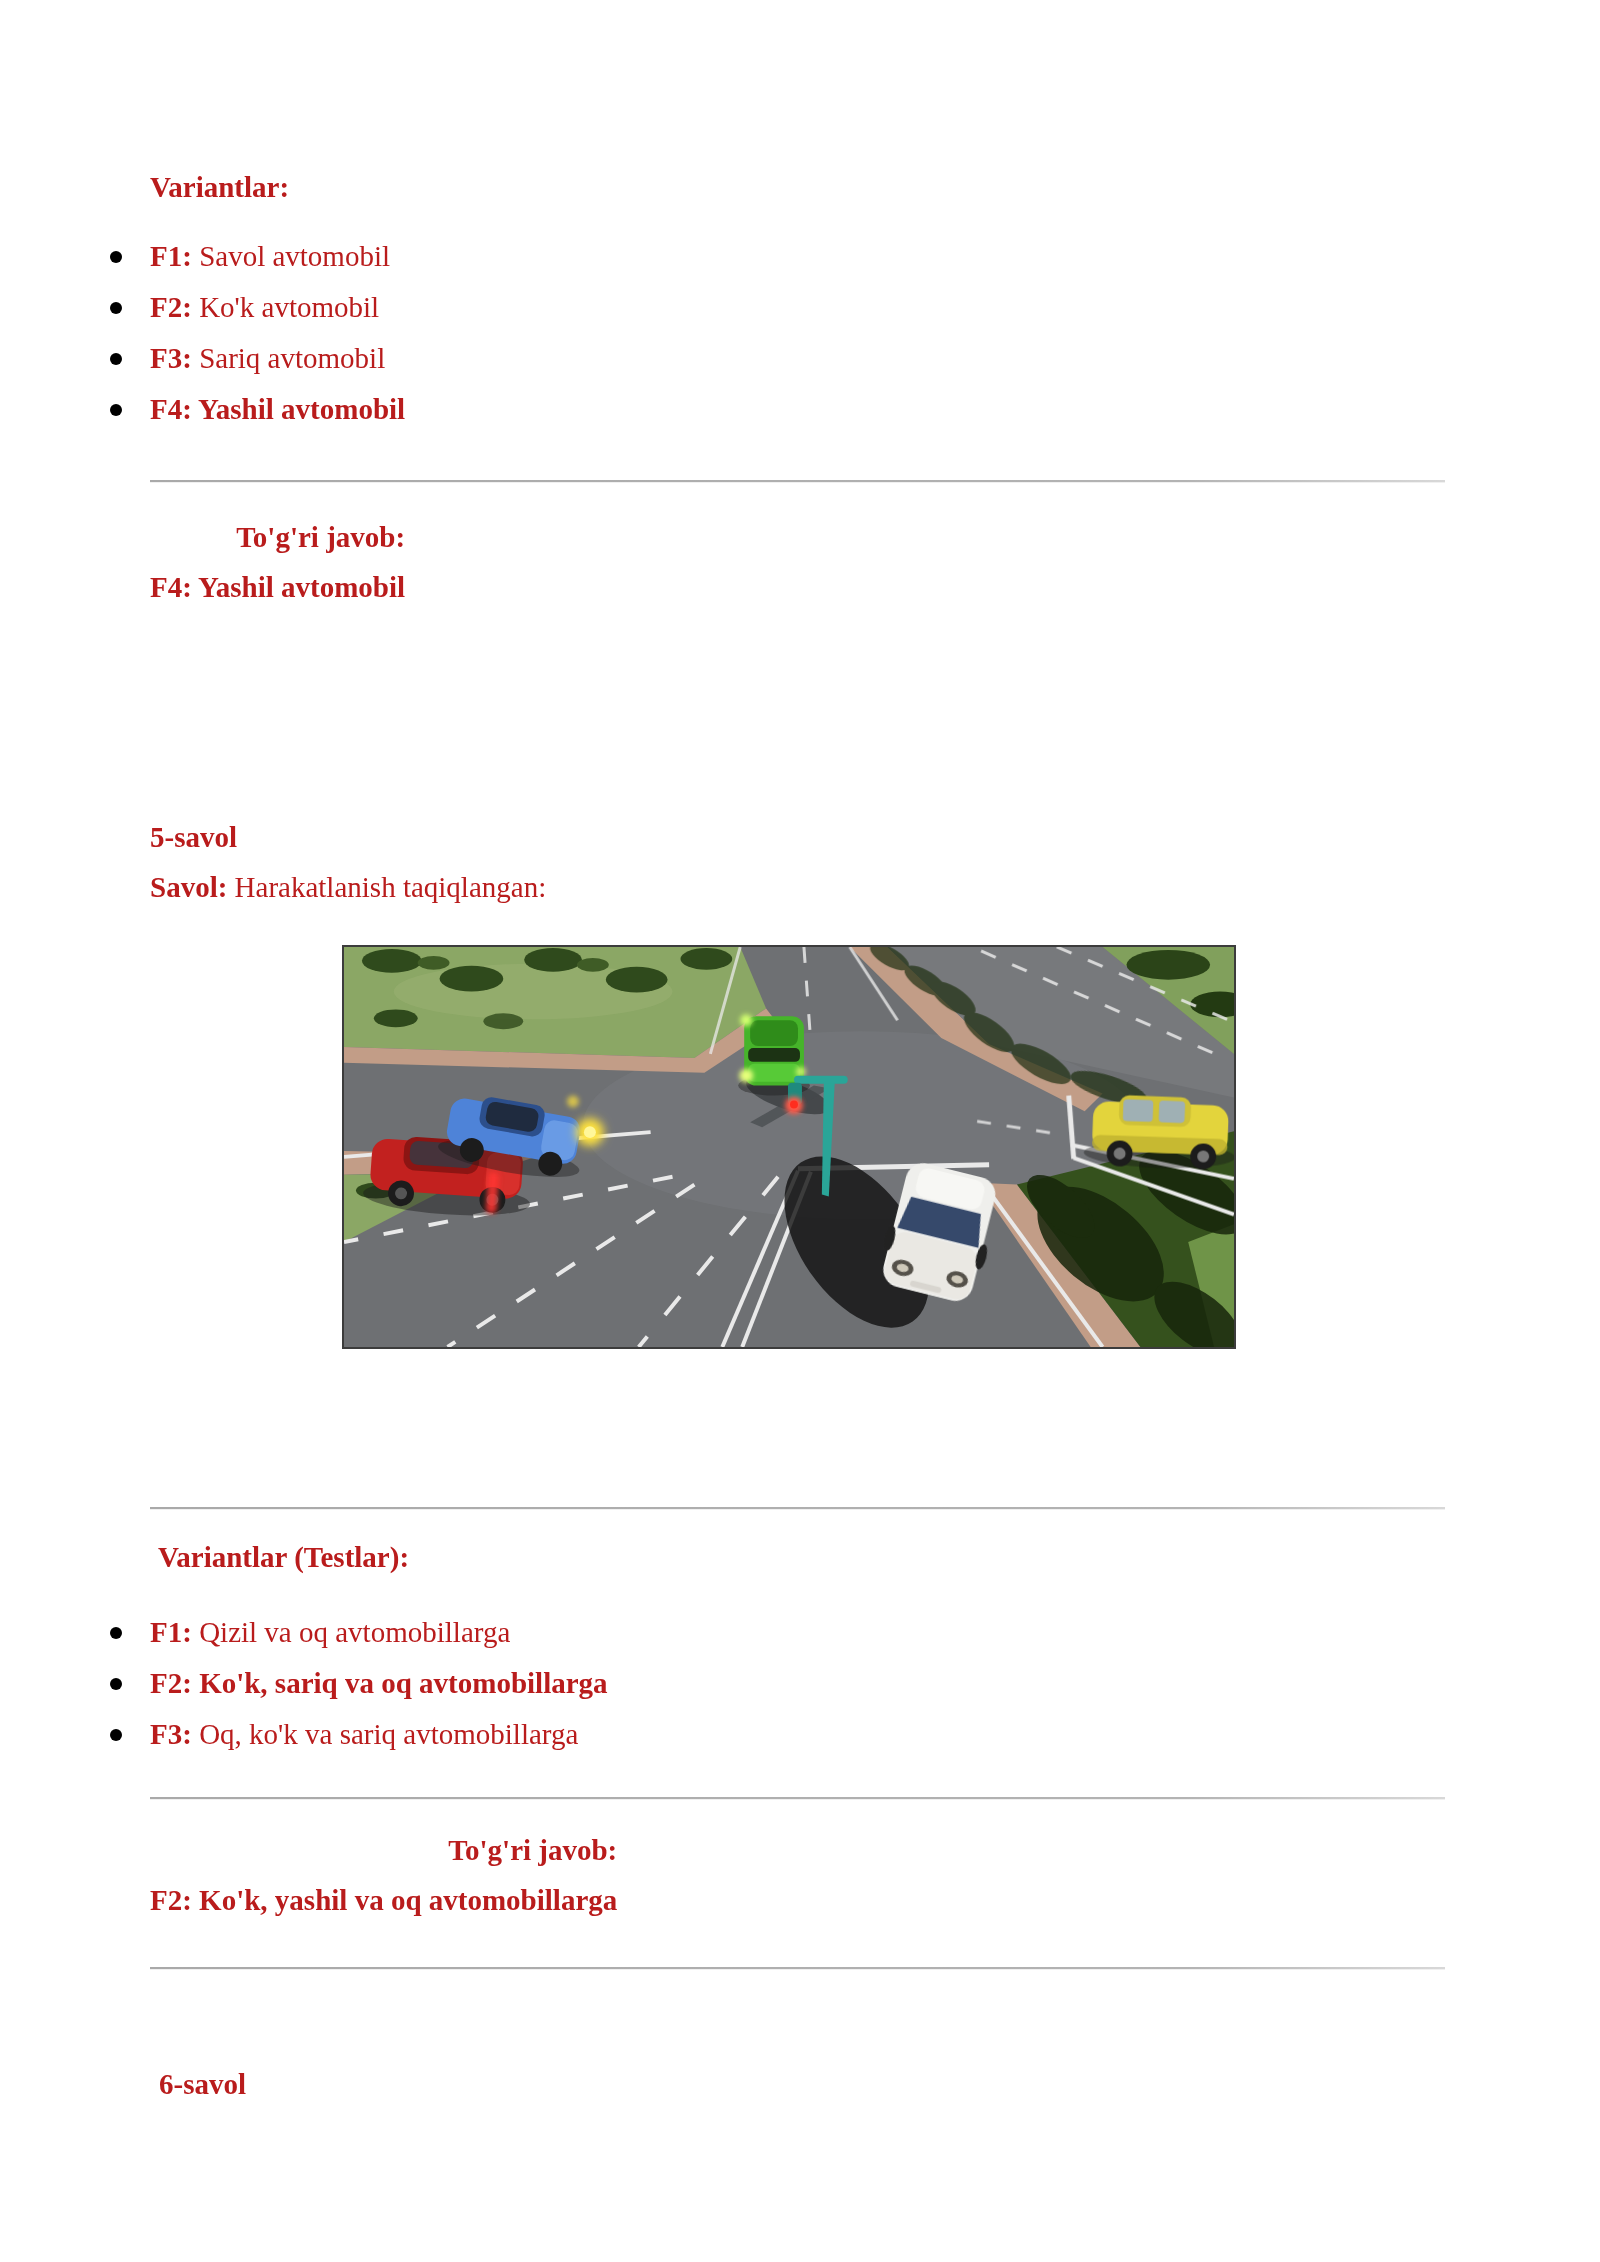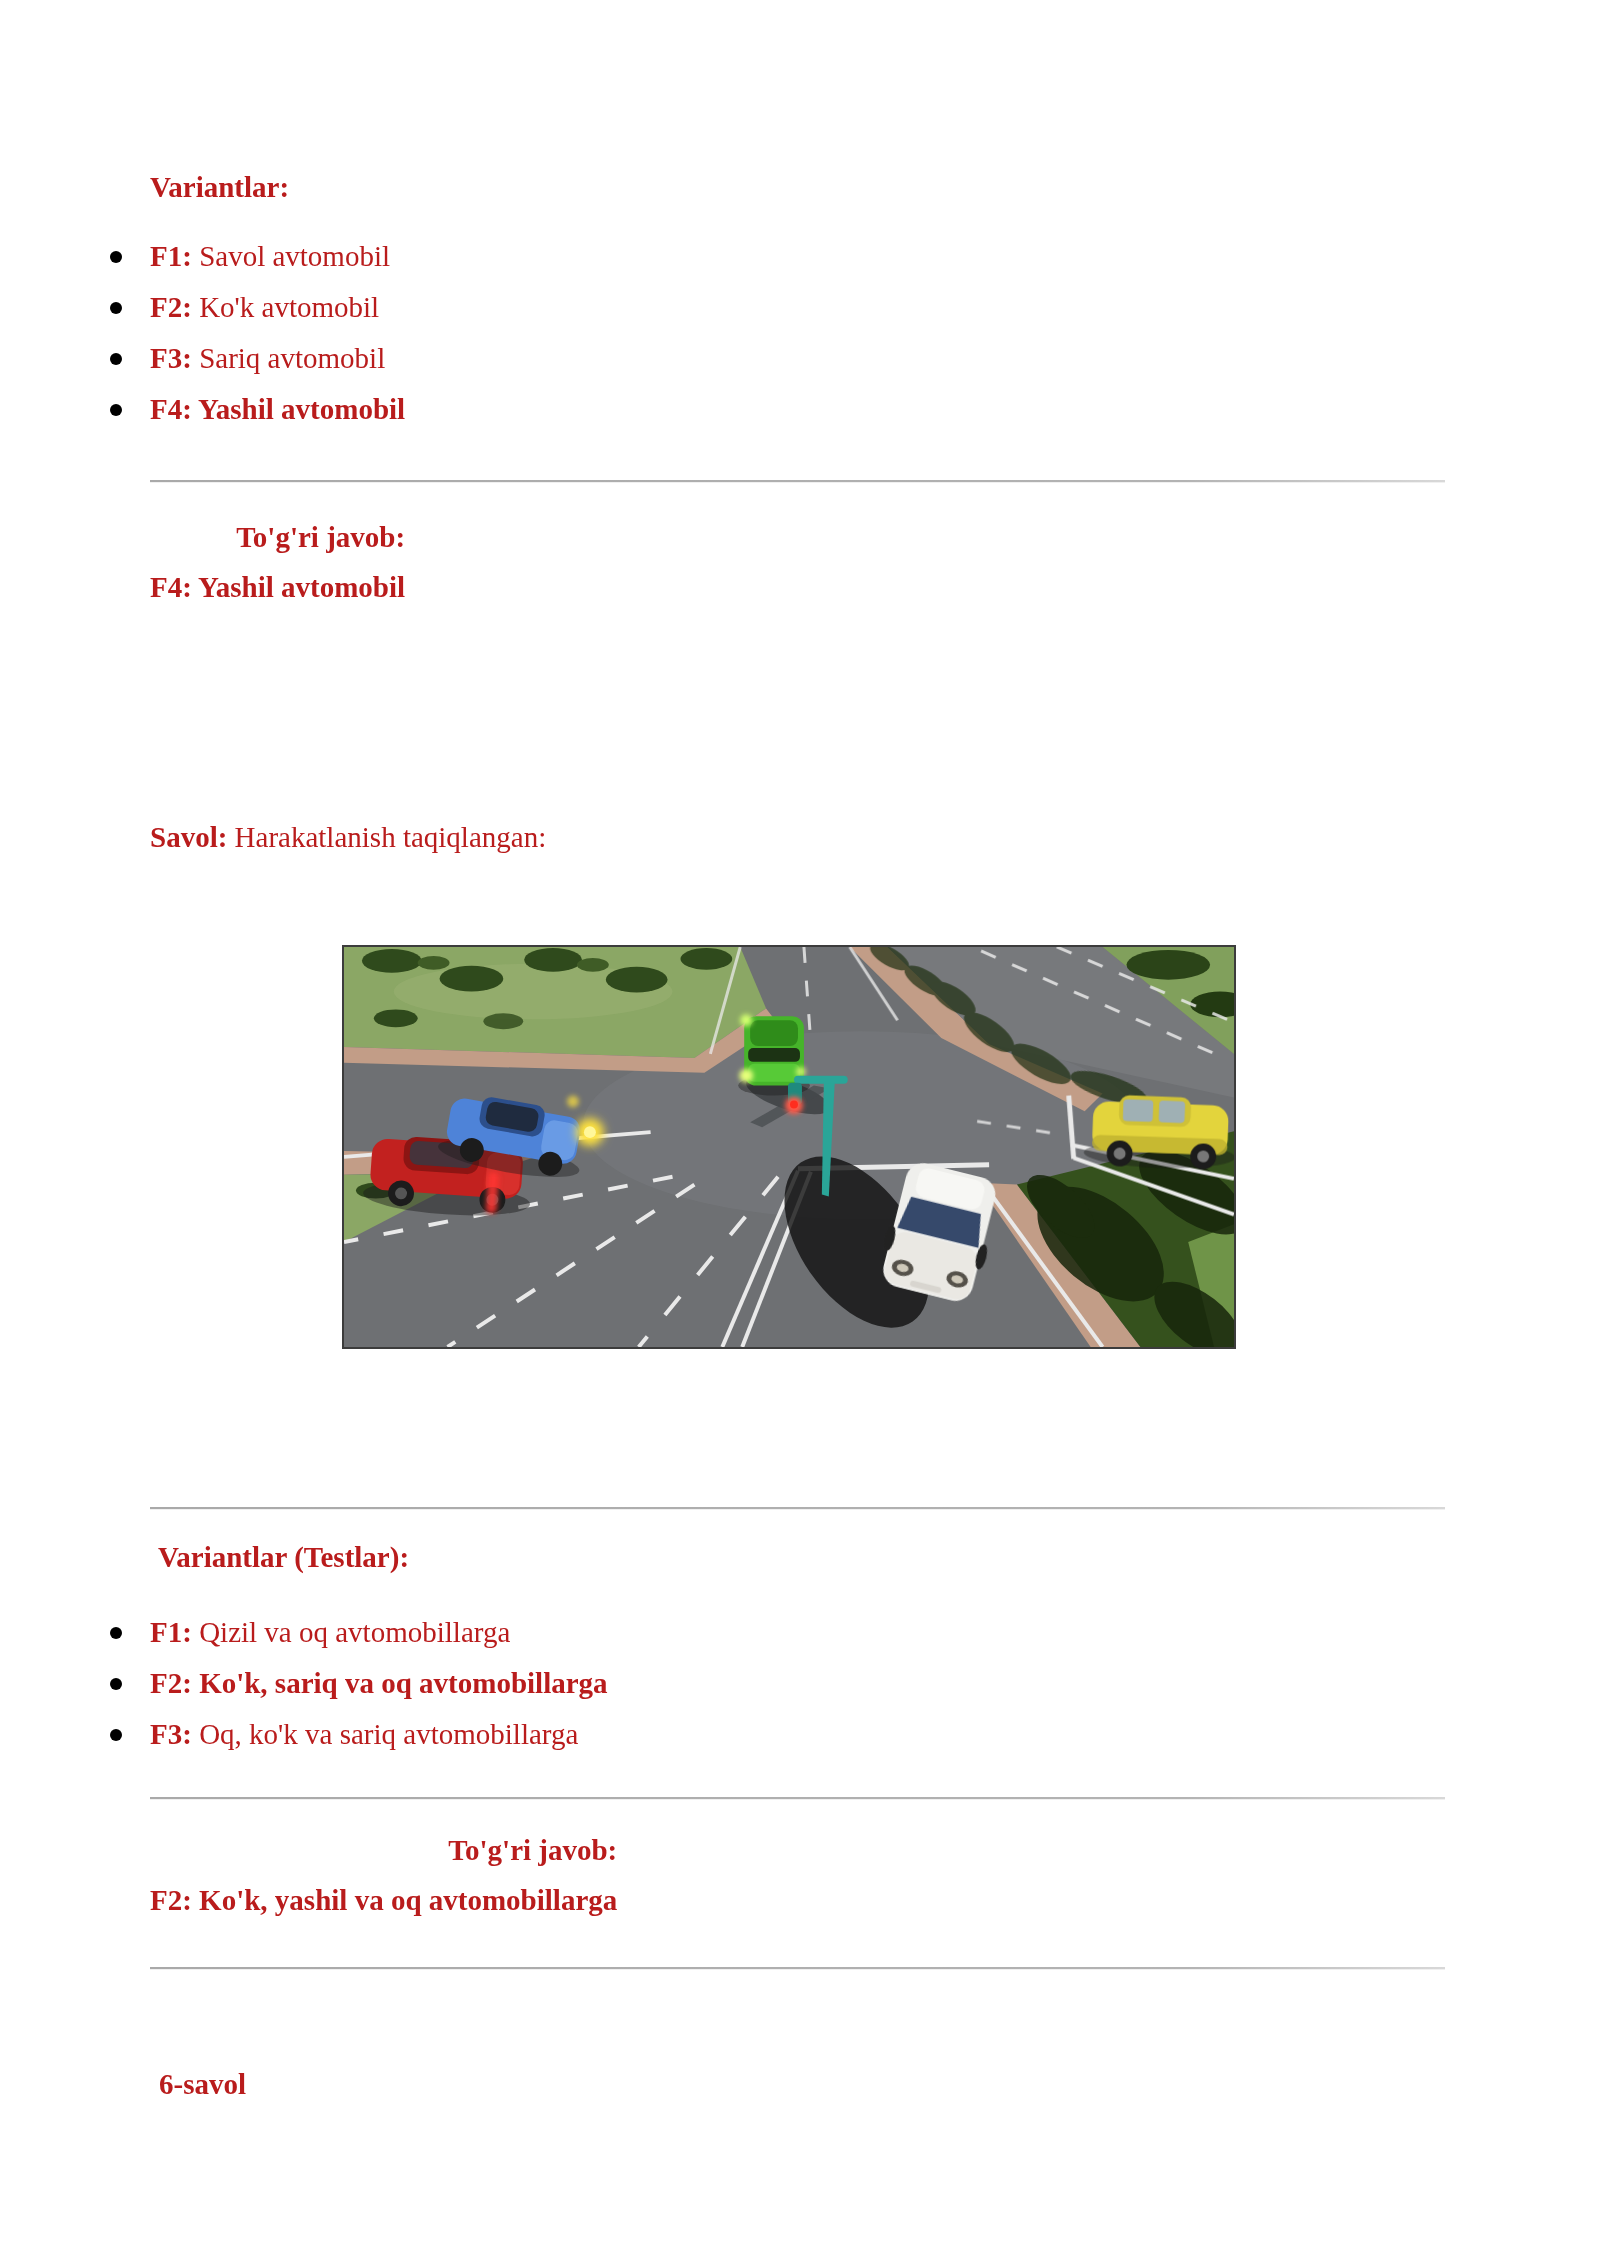--- a/index.html
+++ b/index.html
@@ -56,20 +56,21 @@
   </ul>
 
   <div class="hr" style="top:463px;"></div>
 
   <div class="abs txt ansblock" style="left:150px;top:495px;">
     <p class="bold">To'g'ri javob:</p>
     <p class="bold">F4: Yashil avtomobil</p>
   </div>
 
   <div class="abs txt" style="left:150px;top:795px;">
+    <p class="bold" style="margin:0;">5-savol</p>
     <p style="margin:0;"><span class="bold">Savol:</span> <span>Harakatlanish taqiqlangan:</span></p>
   </div>
 
   <div class="photo">
     <svg width="890" height="400" viewBox="0 0 894 404" preserveAspectRatio="none">
       <defs>
         <filter id="b2" x="-60%" y="-60%" width="220%" height="220%">
             <feGaussianBlur stdDeviation="2.5"></feGaussianBlur>
           </filter>
         <filter id="b4" x="-60%" y="-60%" width="220%" height="220%">

